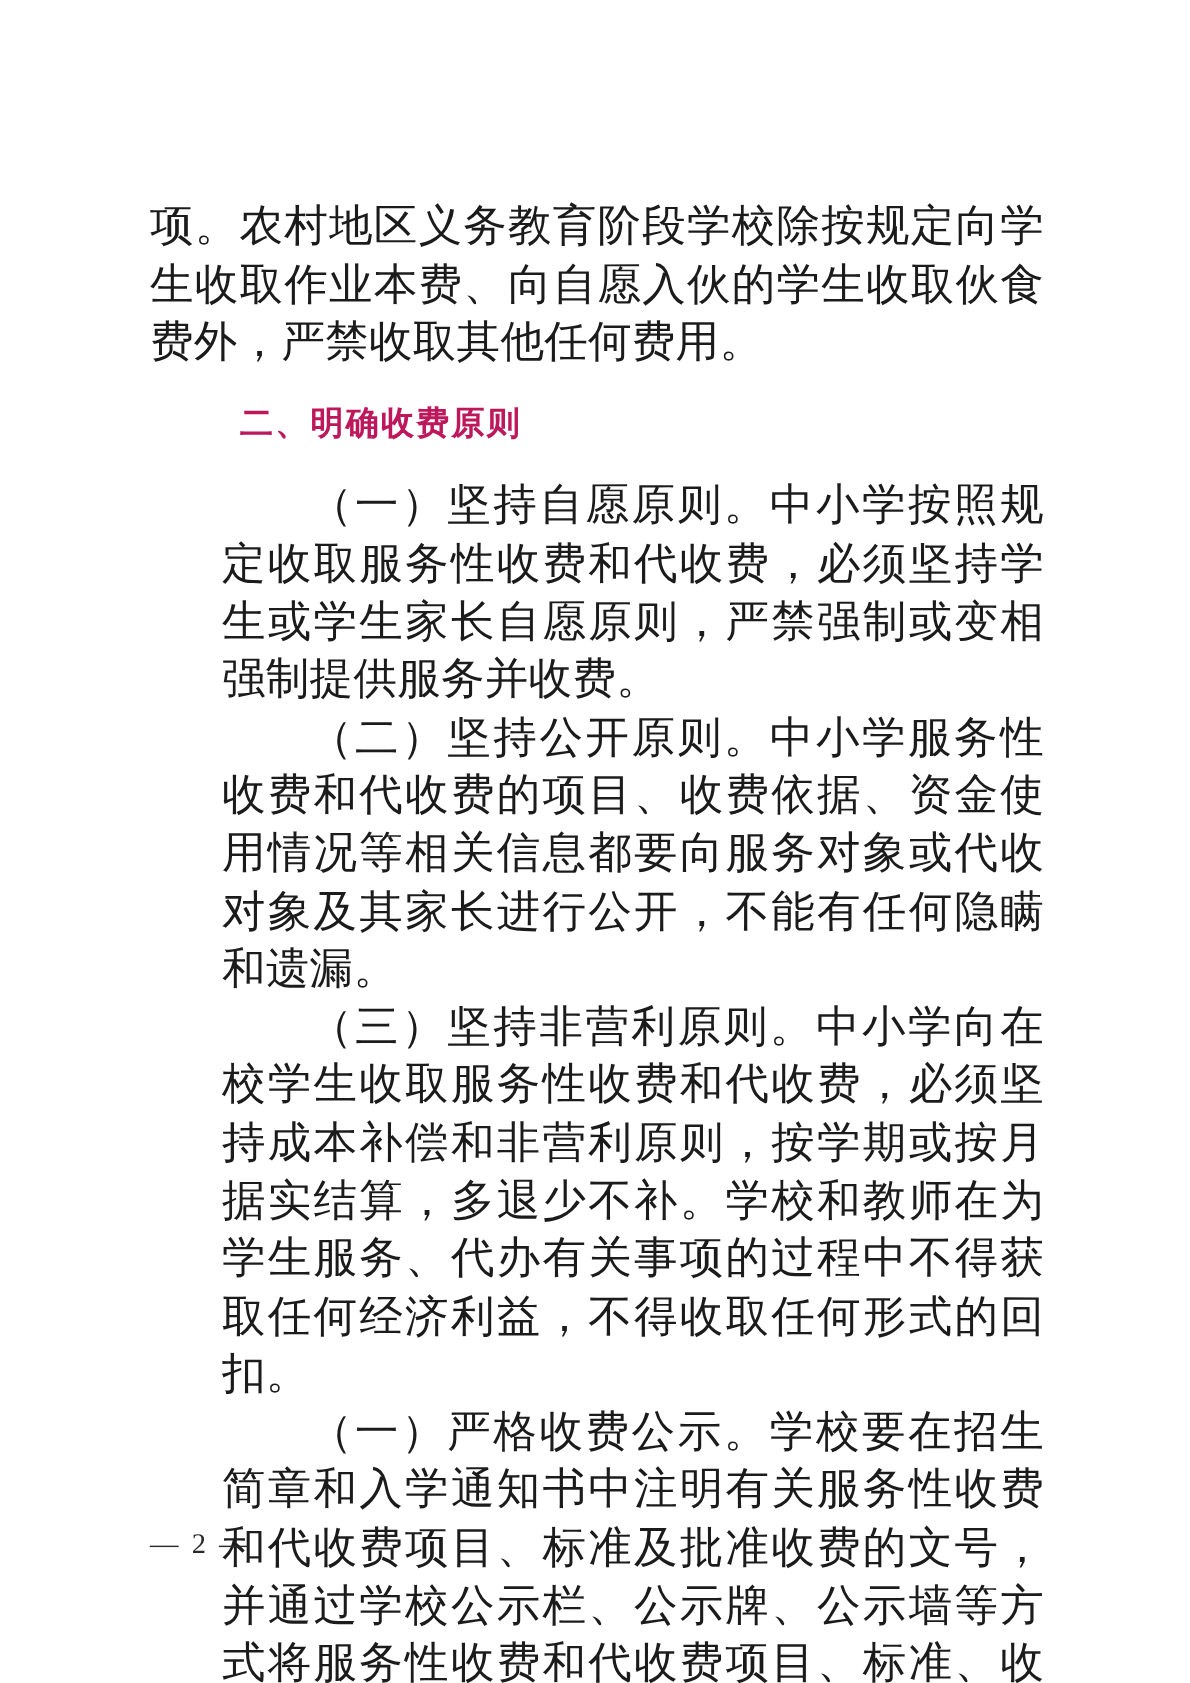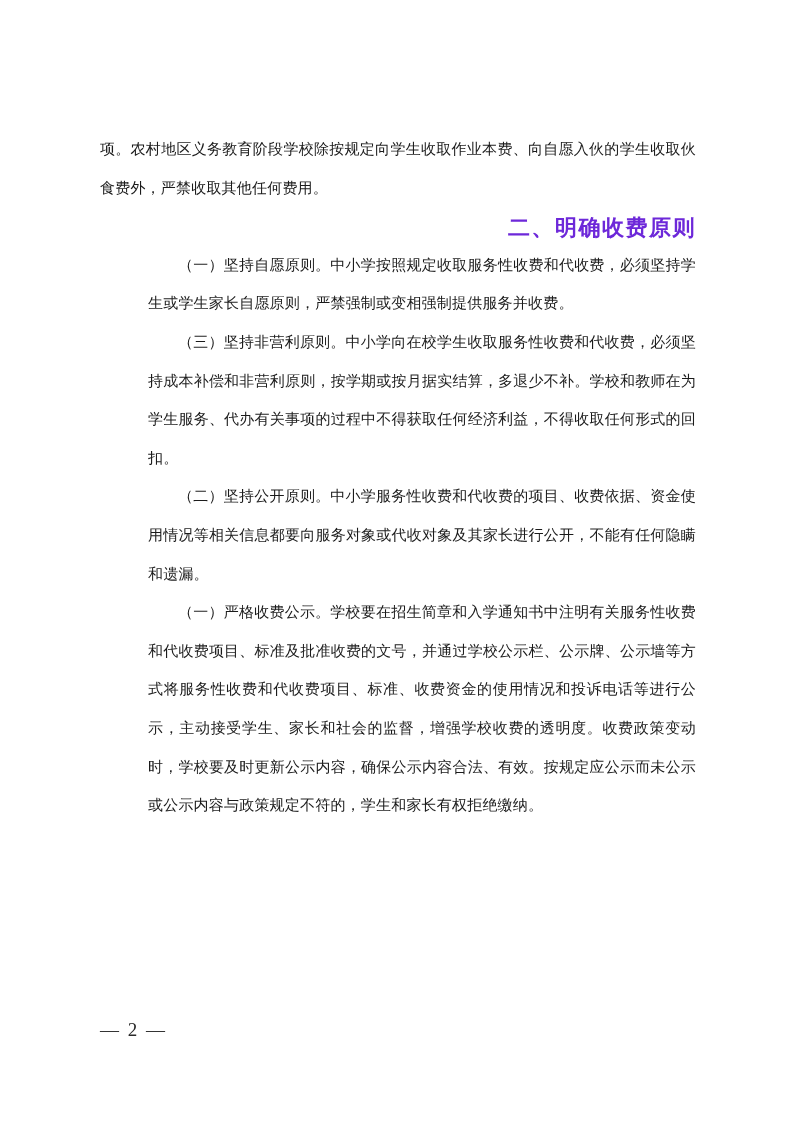--- a/index.html
+++ b/index.html
@@ -16,58 +16,58 @@
   }
   .doc-body {
     position: absolute;
     left: 100px;
     top: 132px;
     width: 596px;
     color: #1b1b1b;
   }
   p.body-para {
     margin: 0;
-    font-family: Liberation Mono, monospace;
-    font-size: 15px;
+    font-family: Liberation Sans, sans-serif;
+    font-size: 29px;
     line-height: 38.6px;
     text-align: justify;
     letter-spacing: 0.2px;
   }
   p.indent {
     text-indent: 2em;
     margin-left: 48px;
   }
   h2.section-heading {
-    margin: 0;
+    margin: 16px;
     font-family: "DejaVu Sans", "Liberation Sans", sans-serif;
     font-weight: bold;
     font-size: 22px;
     line-height: 38.6px;
     text-indent: 44px;
-    color: #6d28d9;
+    color: #be185d;
     letter-spacing: 1.5px;
-    text-align: right;
+    text-align: left;
   }
   .page-number {
     position: absolute;
     left: 100px;
     top: 1013px;
     font-family: "Liberation Serif", "DejaVu Serif", serif;
     font-size: 19px;
     line-height: 34px;
     color: #2a2a2a;
     letter-spacing: 2px;
   }
 </style>
 </head>
 <body>
 
 <div class="page">
   <div class="doc-body">
     <p class="body-para">项。农村地区义务教育阶段学校除按规定向学生收取作业本费、向自愿入伙的学生收取伙食费外，严禁收取其他任何费用。</p>
     <h2 class="section-heading">二、明确收费原则</h2>
     <p class="body-para indent">（一）坚持自愿原则。中小学按照规定收取服务性收费和代收费，必须坚持学生或学生家长自愿原则，严禁强制或变相强制提供服务并收费。</p>
+    <p class="body-para indent">（二）坚持公开原则。中小学服务性收费和代收费的项目、收费依据、资金使用情况等相关信息都要向服务对象或代收对象及其家长进行公开，不能有任何隐瞒和遗漏。</p>
     <p class="body-para indent">（三）坚持非营利原则。中小学向在校学生收取服务性收费和代收费，必须坚持成本补偿和非营利原则，按学期或按月据实结算，多退少不补。学校和教师在为学生服务、代办有关事项的过程中不得获取任何经济利益，不得收取任何形式的回扣。</p>
-    <p class="body-para indent">（二）坚持公开原则。中小学服务性收费和代收费的项目、收费依据、资金使用情况等相关信息都要向服务对象或代收对象及其家长进行公开，不能有任何隐瞒和遗漏。</p>
     <p class="body-para indent">（一）严格收费公示。学校要在招生简章和入学通知书中注明有关服务性收费和代收费项目、标准及批准收费的文号，并通过学校公示栏、公示牌、公示墙等方式将服务性收费和代收费项目、标准、收费资金的使用情况和投诉电话等进行公示，主动接受学生、家长和社会的监督，增强学校收费的透明度。收费政策变动时，学校要及时更新公示内容，确保公示内容合法、有效。按规定应公示而未公示或公示内容与政策规定不符的，学生和家长有权拒绝缴纳。</p>
   </div>
   <div class="page-number">— 2 —</div>
 </div>
 
 </body></html>

